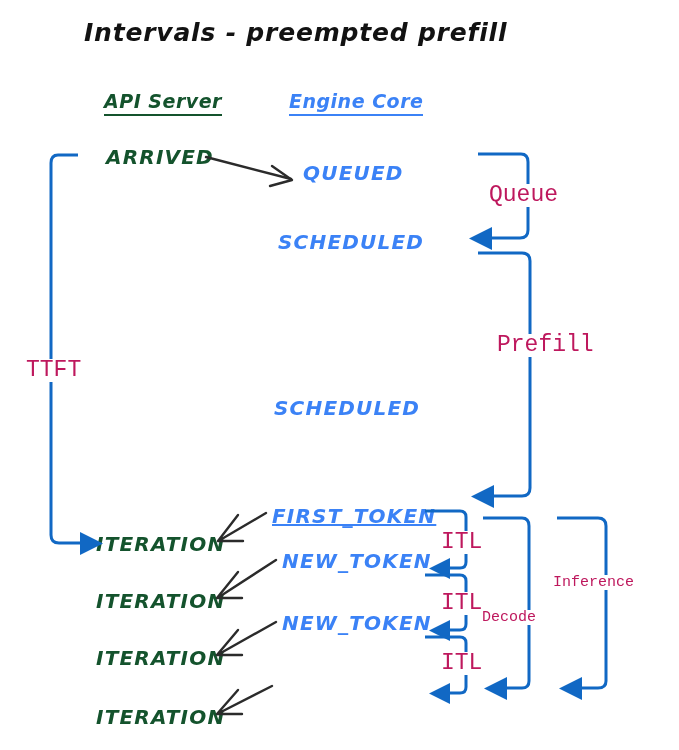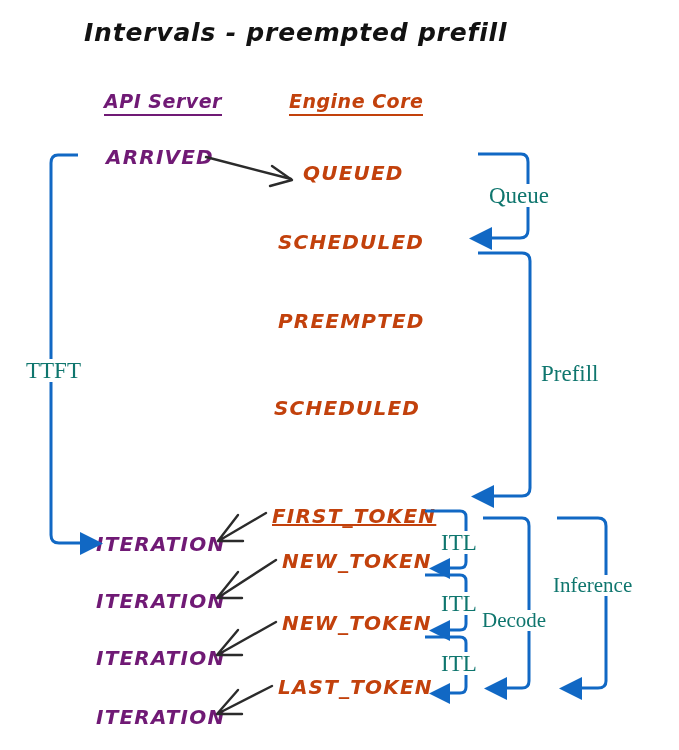--- a/index.html
+++ b/index.html
@@ -30,35 +30,35 @@
   }
   .col-head {
     font-size: 19px;
     padding-bottom: 2px;
     border-bottom: 2.5px solid currentColor;
   }
   .state {
     font-size: 20px;
     letter-spacing: 1.2px;
   }
-  .api { color: #701a75; }
-  .core { color: #c2410c; }
+  .api { color: #14532d; }
+  .core { color: #3b82f6; }
   .blue-label {
     position: absolute;
-    font-family: Liberation Serif, serif;
+    font-family: Liberation Mono, monospace;
     font-style: normal;
     font-weight: 400;
-    color: #0f766e;
+    color: #be185d;
     white-space: nowrap;
     background: #ffffff;
     padding: 0 4px;
     line-height: 1;
   }
   .lbl-big { font-size: 23px; }
-  .lbl-mid { font-size: 21px; }
+  .lbl-mid { font-size: 15px; }
   .lbl-small { font-size: 23px; }
   svg.layer {
     position: absolute;
     left: 0;
     top: 0;
     width: 679px;
     height: 750px;
     overflow: visible;
   }
   .blueline {
@@ -88,26 +88,24 @@
   <div class="hand col-head core" style="left:289px; top:90px;">Engine Core</div>
 
   <div class="hand state api" style="left:106px; top:145px;">ARRIVED</div>
   <div class="hand state api" style="left:96px; top:532px;">ITERATION</div>
   <div class="hand state api" style="left:96px; top:589px;">ITERATION</div>
   <div class="hand state api" style="left:96px; top:646px;">ITERATION</div>
   <div class="hand state api" style="left:96px; top:705px;">ITERATION</div>
 
   <div class="hand state core" style="left:303px; top:161px;">QUEUED</div>
   <div class="hand state core" style="left:278px; top:230px;">SCHEDULED</div>
-  <div class="hand state core" style="left:278px; top:309px;">PREEMPTED</div>
   <div class="hand state core" style="left:274px; top:396px;">SCHEDULED</div>
   <div class="hand state core" style="left:272px; top:504px;text-decoration:underline;">FIRST_TOKEN</div>
   <div class="hand state core" style="left:282px; top:549px;">NEW_TOKEN</div>
   <div class="hand state core" style="left:282px; top:611px;">NEW_TOKEN</div>
-  <div class="hand state core" style="left:278px; top:675px;">LAST_TOKEN</div>
 
   <svg class="layer" viewBox="0 0 679 750">
 
     <g>
       <path class="blackline" d="M206,157 L291,179"></path>
       <path class="blackhead" d="M272,166 L292,180 L270,186"></path>
     </g>
 
     <g>
       <path class="blackline" d="M266,513 L220,540"></path>
@@ -165,20 +163,20 @@
     </g>
 
     <g>
       <path class="blueline" d="M557,518 L598,518 Q606,518 606,526 L606,681 Q606,688 598,688 L580,688"></path>
       <path class="bluehead" d="M582,677 L559,688.5 L582,700 Z"></path>
     </g>
   </svg>
 
   <div class="blue-label lbl-big" style="left:22px; top:359px;">TTFT</div>
   <div class="blue-label lbl-big" style="left:485px; top:184px;">Queue</div>
-  <div class="blue-label lbl-big" style="left:493px; top:362px;margin-left:44px;">Prefill</div>
+  <div class="blue-label lbl-big" style="left:493px; top:334px;">Prefill</div>
   <div class="blue-label lbl-small" style="left:437px; top:531px;">ITL</div>
   <div class="blue-label lbl-small" style="left:437px; top:592px;">ITL</div>
   <div class="blue-label lbl-small" style="left:437px; top:652px;">ITL</div>
   <div class="blue-label lbl-mid" style="left:478px; top:610px;text-align:right;">Decode</div>
   <div class="blue-label lbl-mid" style="left:549px; top:575px;">Inference</div>
 
 </div>
 
 </body></html>

